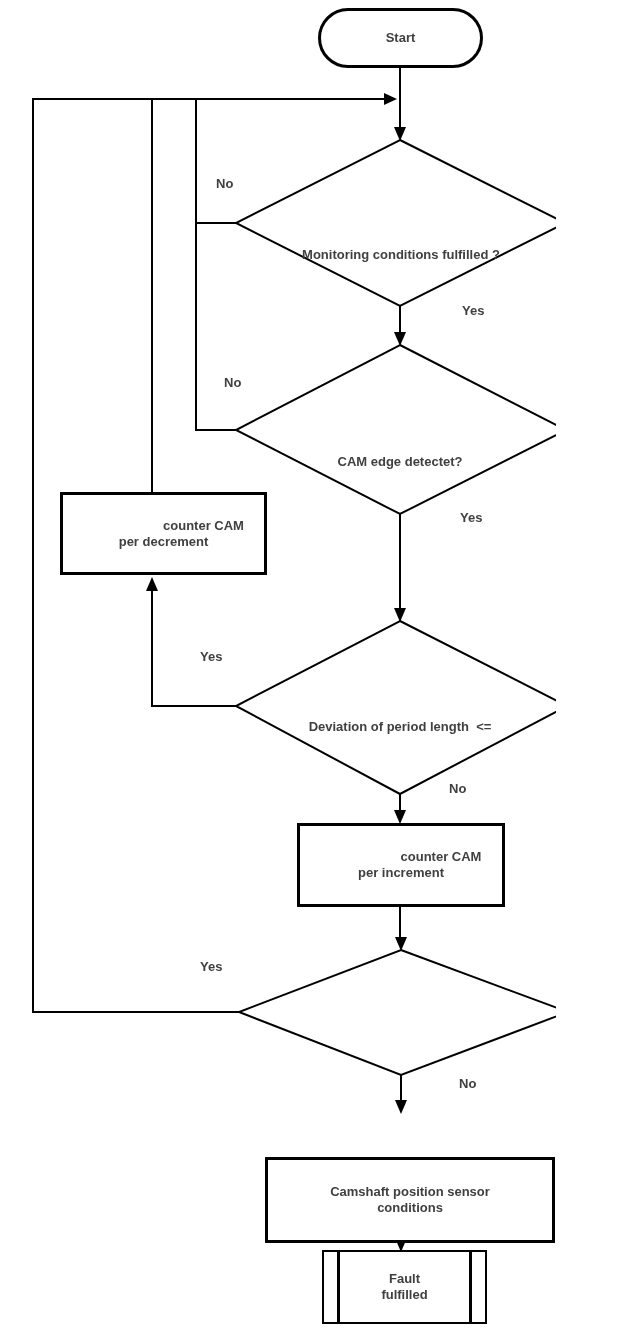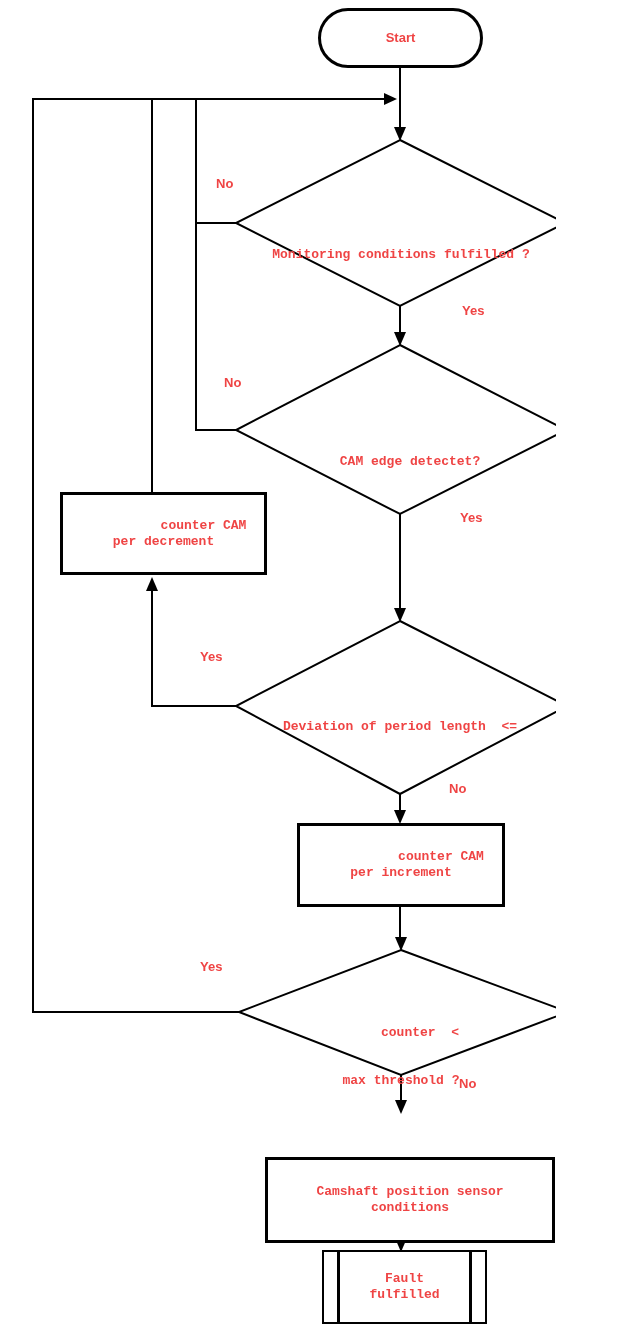--- a/index.html
+++ b/index.html
@@ -1,52 +1,52 @@
 <!DOCTYPE html>
 <html><head>
 <meta charset="utf-8">
 <style>
   html,body { margin:0; padding:0; background:#ffffff; }
   .stage {
     position:relative; width:556px; height:1338px; background:#ffffff;
-    font-family:"Liberation Sans", sans-serif; color:#ef4444; overflow:hidden;
+    font-family:"Liberation Sans", sans-serif; color:#404040; overflow:hidden;
   }
   .layer { position:absolute; left:0; top:0; }
   .node {
     position:absolute; box-sizing:border-box; background:#ffffff;
     display:flex; flex-direction:column; align-items:center; justify-content:center;
     font:bold 13px/16px "Liberation Sans", sans-serif; text-align:center;
   }
   .terminator { border:3px solid #000; border-radius:30px; }
   .process   { border:3px solid #000; }
   .predef    { border:2px solid #000; }
   .predef .bar { position:absolute; top:0; bottom:0; width:3px; background:#000; }
   .predef .bar.l { left:13px; }
   .predef .bar.r { right:13px; }
   .dlabel {
     position:absolute; font:bold 13px/16px "Liberation Sans", sans-serif;
     text-align:center; white-space:pre;
   }
   .elabel {
     position:absolute; font:bold 13px/16px "Liberation Sans", sans-serif; white-space:pre;
   }
-  .nline { display:block; white-space:pre;font-family:Liberation Mono, monospace; }
+  .nline { display:block; white-space:pre; }
   .shift40 { transform:translateX(40px); }
   .shift19 { transform:translateX(19px); }
 
   
   #n-start { left:318px; top:8px;    width:165px; height:60px; }
   #n-dec   { left:60px;  top:492px;  width:207px; height:83px; }
   #n-inc   { left:297px; top:823px;  width:208px; height:84px; }
   #n-malf  { left:265px; top:1113px; width:290px; height:86px;margin-top:44px; }
   #n-fault { left:322px; top:1250px; width:165px; height:74px; }
 
   
   #t-d1 { left:251px; top:215px; width:300px; }
-  #t-d2 { left:260px; top:422px; width:300px; }
+  #t-d2 { left:250px; top:422px; width:300px; }
   #t-d3 { left:250px; top:687px; width:300px; }
   #t-d4 { left:251px; top:993px; width:300px; }
 
   
   #l-no1  { left:216px; top:176px; }
   #l-yes1 { left:462px; top:303px; }
   #l-no2  { left:224px; top:375px; }
   #l-yes2 { left:460px; top:510px; }
   #l-yes3 { left:200px; top:649px; }
   #l-no3  { left:449px; top:781px; }
@@ -112,24 +112,20 @@
 
   <div id="t-d1" class="dlabel">
     <span class="nline">Monitoring conditions fulfilled ?</span>
   </div>
   <div id="t-d2" class="dlabel">
     <span class="nline">CAM edge detectet?</span>
   </div>
   <div id="t-d3" class="dlabel">
     <span class="nline">Deviation of period length  &lt;=</span>
   </div>
-  <div id="t-d4" class="dlabel">
-    <span class="nline shift19">counter  &lt;</span>
-    <span class="nline">max threshold ?</span>
-  </div>
 
   <div id="n-dec" class="node process">
     <span class="nline shift40">counter CAM</span>
     <span class="nline">per decrement</span>
   </div>
   <div id="n-inc" class="node process">
     <span class="nline shift40">counter CAM</span>
     <span class="nline">per increment</span>
   </div>
   <div id="n-malf" class="node process">

